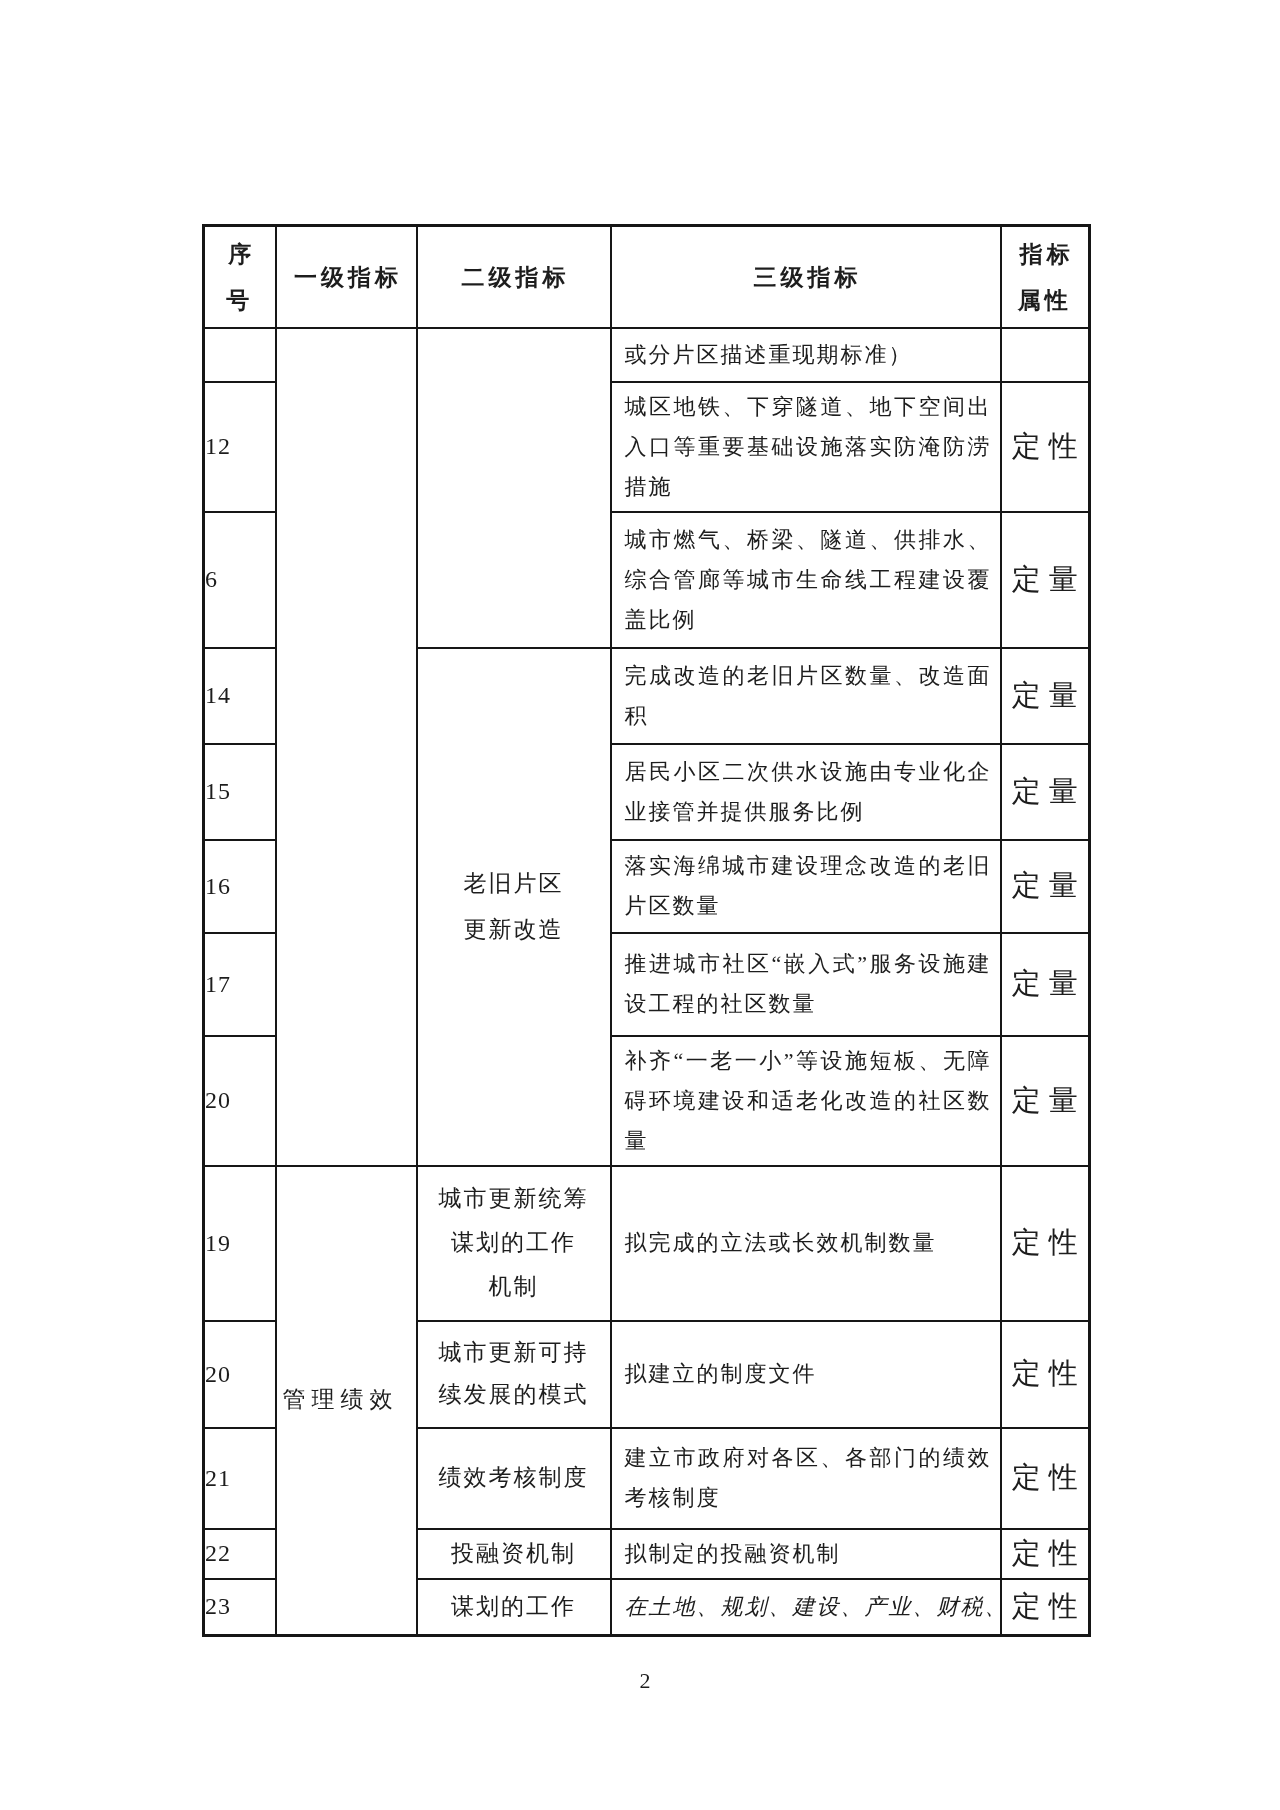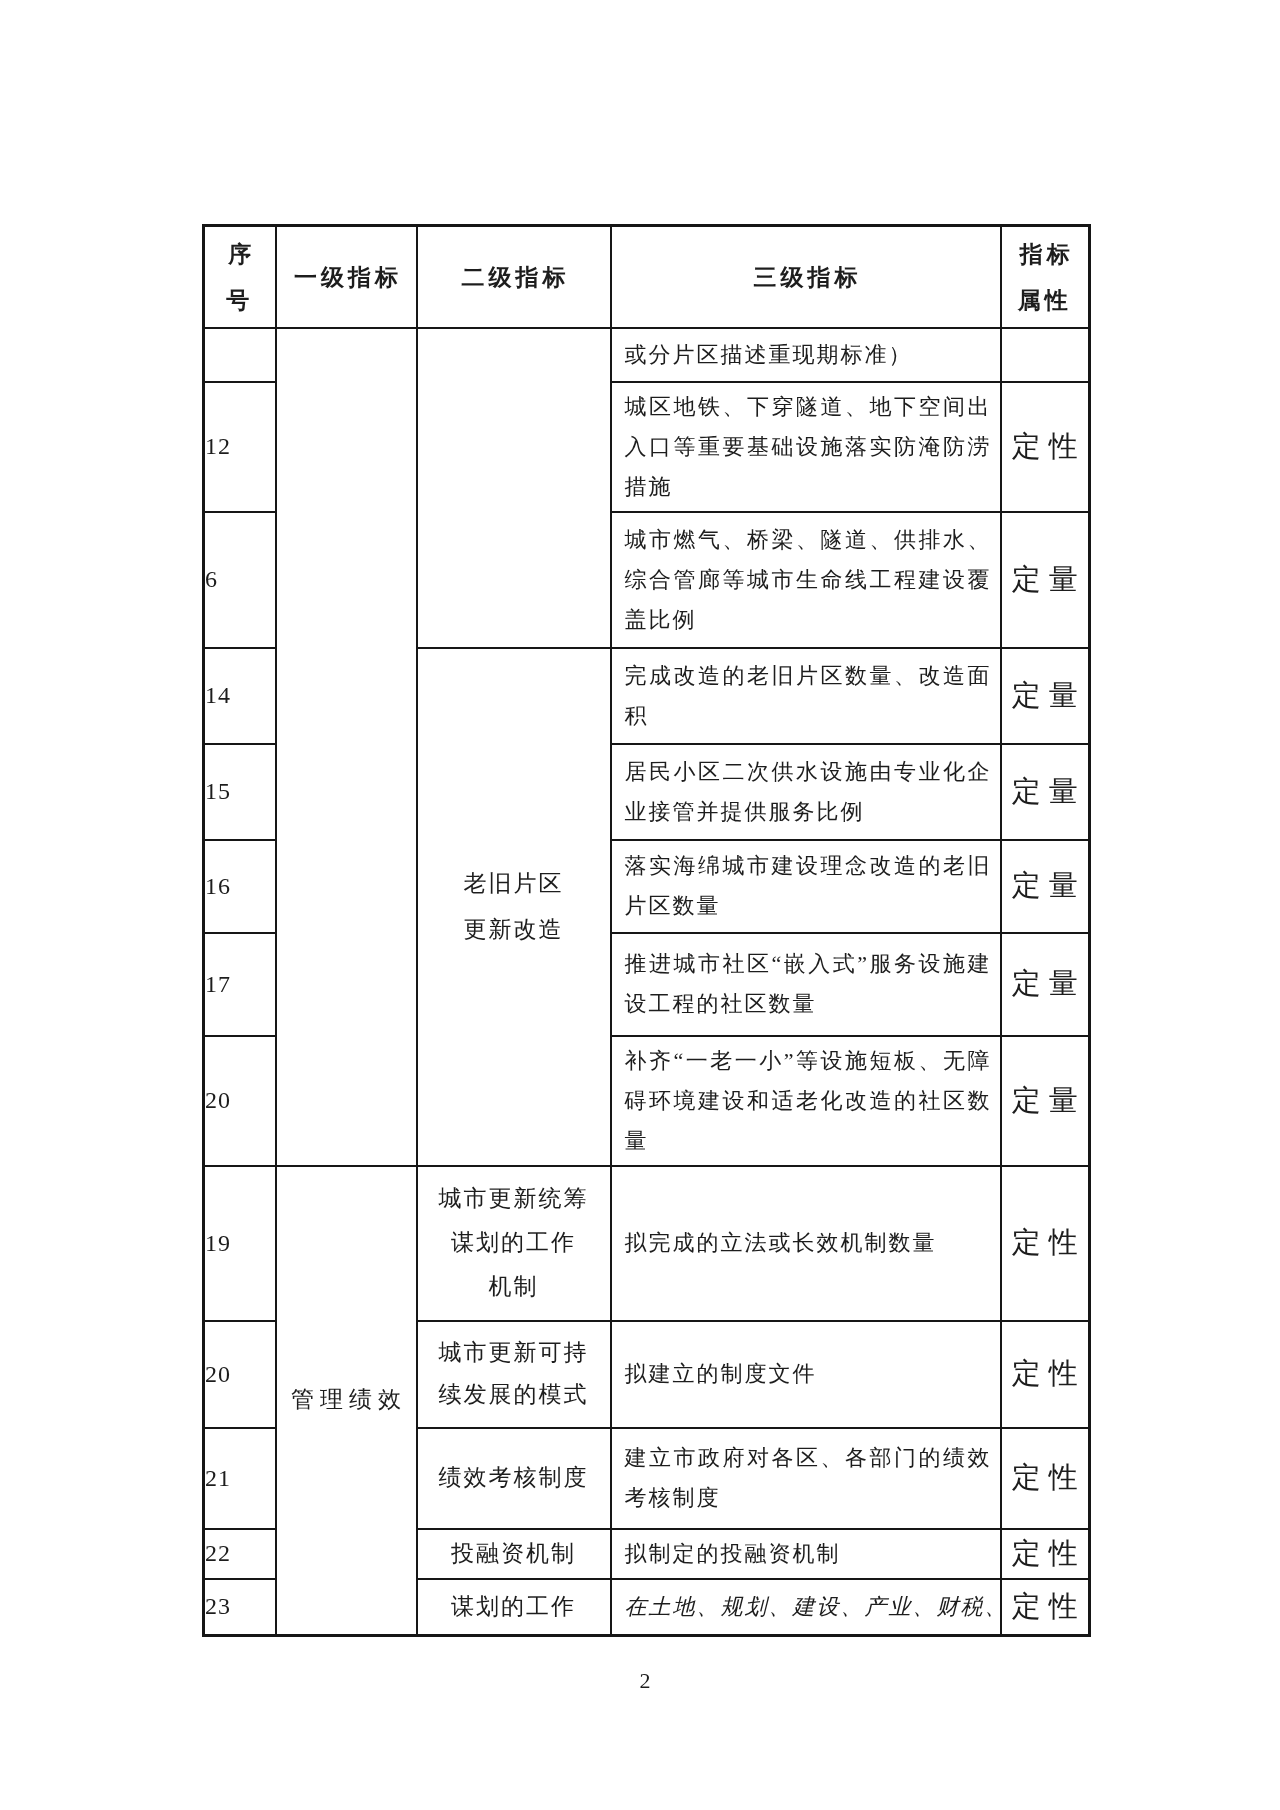--- a/index.html
+++ b/index.html
@@ -47,21 +47,21 @@
     line-height: 46px;
   }
   .pre { white-space: pre-line; }
 
   td.seq {
     text-align: left;
     font-size: 24px;
     letter-spacing: 1px;
   }
   td.l1 {
-    text-align: center;
+    text-align: left;
     font-size: 23px;
     letter-spacing: 6px;
     text-indent: 6px;
     line-height: 44px;
     border-radius: 19px;
   }
   td.l2 {
     text-align: center;
     font-size: 23px;
     letter-spacing: 2px;

